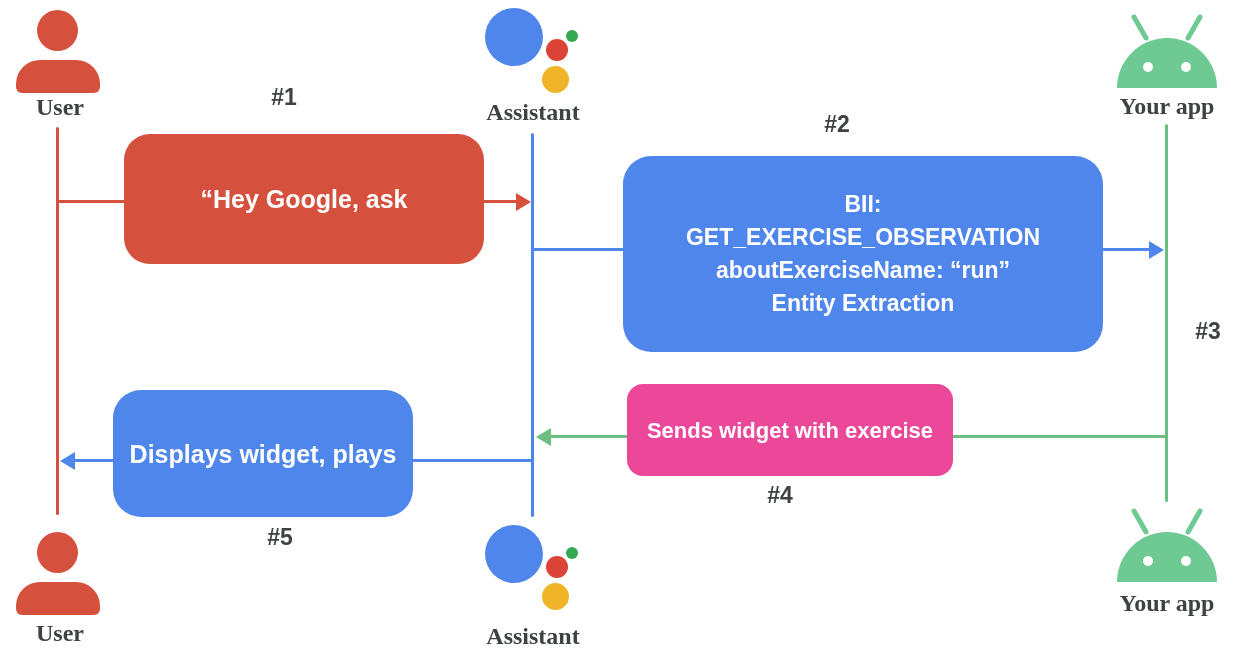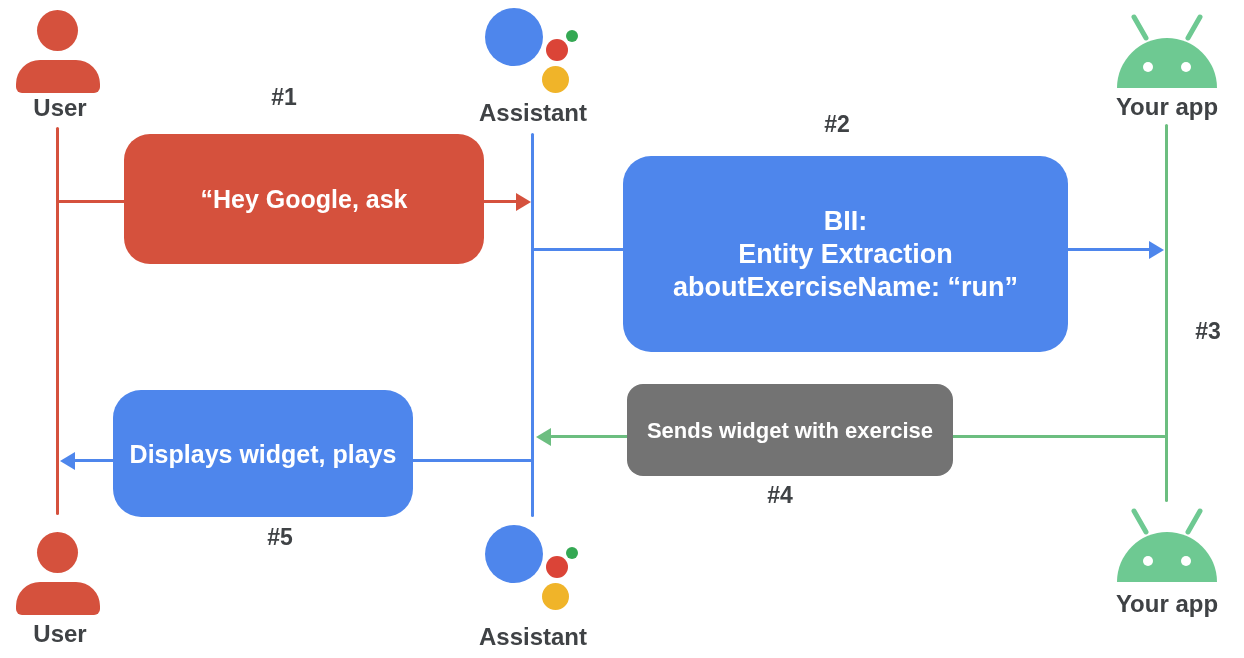--- a/index.html
+++ b/index.html
@@ -24,33 +24,33 @@
   .arr.red{border-left-color:#d5513d;border-right-color:#d5513d;}
   .arr.blue{border-left-color:#4e86ec;border-right-color:#4e86ec;}
   .arr.green{border-left-color:#6cbe80;border-right-color:#6cbe80;}
   
   .msgbox{
     position:absolute;display:flex;flex-direction:column;justify-content:center;
     align-items:center;text-align:center;color:#ffffff;font-weight:700;
   }
   .msgbox.red{background:#d5513d;border-radius:26px;}
   .msgbox.blue{background:#4e86ec;border-radius:28px;}
-  .msgbox.green{background:#737373;border-radius:16px;}
+  .msgbox.green{background:#ec4899;border-radius:16px;}
   #box1{left:124px;top:134px;width:360px;height:130px;font-size:25px;line-height:34px;}
-  #box2{left:623px;top:156px;width:445px;height:196px;font-size:27px;line-height:33px;align-items:center;}
+  #box2{left:623px;top:156px;width:480px;height:196px;font-size:23px;line-height:33px;align-items:center;}
   #box4{left:627px;top:384px;width:326px;height:92px;font-size:22px;line-height:29px;}
   #box5{left:113px;top:390px;width:300px;height:127px;font-size:25px;line-height:34px;}
   
   .steplabel{
     position:absolute;width:64px;text-align:center;color:#3f4245;
     font-weight:700;font-size:23px;
   }
   
   .actorlabel{
-    position:absolute;text-align:center;color:#3f4245;font-weight:700;font-size:24px;
+    position:absolute;text-align:center;color:#3f4245;font-weight:700;font-size:24px;font-family:Liberation Serif, serif;
   }
   
   .user-icon{position:absolute;width:86px;height:86px;}
   .user-icon .head{position:absolute;left:22px;top:0;width:41px;height:41px;border-radius:50%;background:#d5513d;}
   .user-icon .body{position:absolute;left:1px;top:50px;width:84px;height:33px;background:#d5513d;border-radius:24px 24px 6px 6px;}
   
   .assistant-icon{position:absolute;width:100px;height:90px;}
   .assistant-icon .c{position:absolute;border-radius:50%;}
   .assistant-icon .big-blue{left:2px;top:1px;width:58px;height:58px;background:#4e86ec;}
   .assistant-icon .small-red{left:63px;top:32px;width:22px;height:22px;background:#db4437;}
@@ -79,22 +79,23 @@
 
   <div class="hline blue" style="left:74px;top:459px;width:458px;"></div>
   <div class="arr left blue" style="left:60px;top:452px;"></div>
 
   <div id="box1" class="msgbox red">
     <span>“Hey Google, ask</span>
   </div>
 
   <div id="box2" class="msgbox blue">
     <span>BII:</span>
+    <span>GET_EXERCISE_OBSERVATION</span>
+    <span>aboutExerciseName: “run”</span>
     <span>Entity Extraction</span>
-    <span>aboutExerciseName: “run”</span>
   </div>
 
   <div id="box4" class="msgbox green">
     <span>Sends widget with exercise</span>
   </div>
 
   <div id="box5" class="msgbox blue">
     <span>Displays widget, plays</span>
   </div>
 

